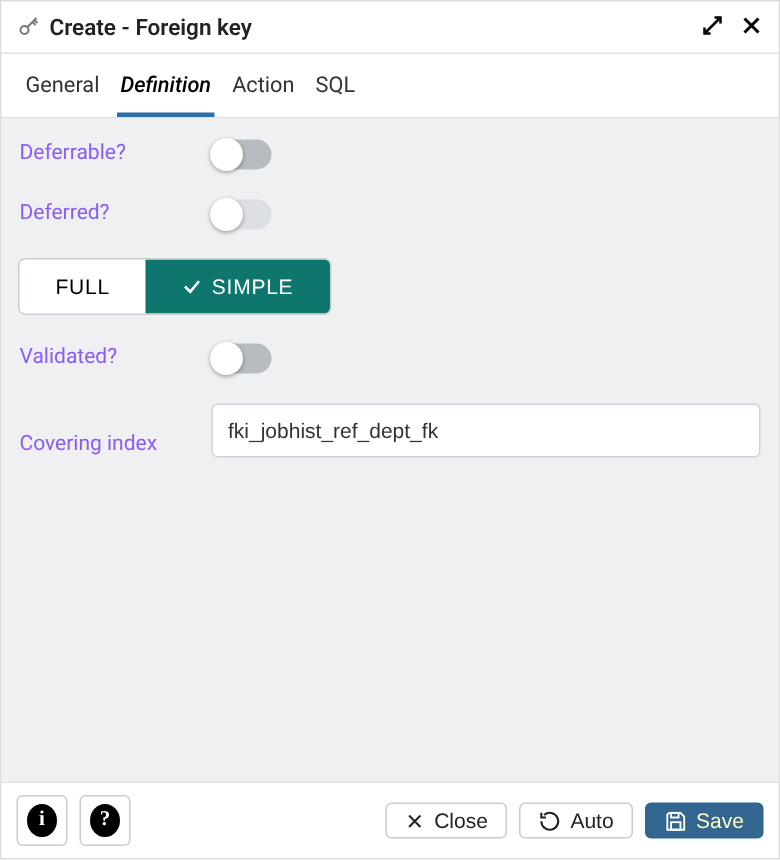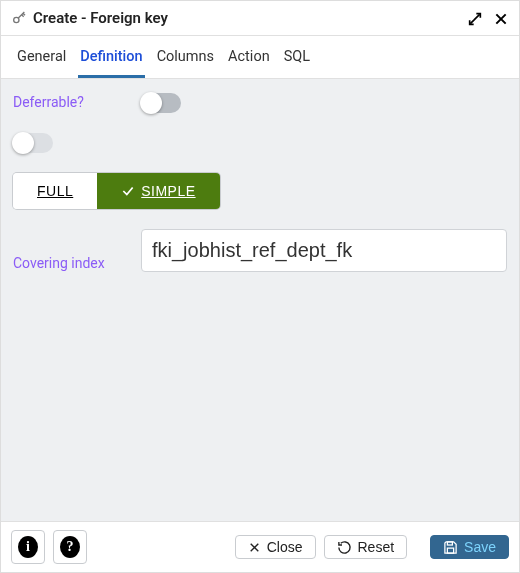--- a/index.html
+++ b/index.html
@@ -9,21 +9,21 @@
     color: #222;
     background: #fff;
     width: 520px;
     height: 573px;
     border: 1px solid #ddd;
     display: flex;
     flex-direction: column;
   }
   .header {
     display: flex;
-    align-items: flex-end;
+    align-items: flex-start;
     padding: 8px 10px;
     border-bottom: 1px solid #e0e0e0;
   }
   .header .title {
     flex: 1;
     font-weight: 600;
     font-size: 15px;
     display: flex;
     align-items: center;
     gap: 6px;
@@ -41,23 +41,24 @@
     border-bottom: 1px solid #e0e0e0;
   }
   .tab {
     padding: 12px 2px 10px 2px;
     cursor: pointer;
     color: #333;
     border-bottom: 3px solid transparent;
     font-size: 14.5px;
   }
   .tab.active {
-    color: #1d4ed8;
+    color: #000000;
     border-bottom-color: #2b6ea8;
     font-weight: 500;
+    font-style: italic;
   }
   .body {
     flex: 1;
     background: #eef0f2;
     padding: 14px 12px;
     overflow: auto;
   }
   .row {
     display: flex;
     align-items: center;
@@ -108,31 +109,30 @@
   .seg-btn {
     padding: 10px 24px;
     font-size: 14px;
     letter-spacing: .5px;
     cursor: pointer;
     background: #fff;
     border: none;
     display: flex;
     align-items: center;
     gap: 6px;
-    text-decoration: underline;
   }
   .seg-btn.active {
-    background: #4d7c0f;
+    background: #0f766e;
     color: #fff;
   }
 
   .text-input {
     width: 100%;
     padding: 9px 10px;
-    font-size: 20px;
+    font-size: 14px;
     border: 1px solid #d0d3d7;
     border-radius: 4px;
     background: #fff;
     color: #333;
   }
 
   .footer {
     display: flex;
     align-items: center;
     padding: 8px 10px;
@@ -154,22 +154,21 @@
   }
   .btn.icon-only {
     padding: 6px 6px;
     width: 34px;
     height: 34px;
     justify-content: center;
   }
   .btn.primary {
     background: #326690;
     border-color: #326690;
-    color: #7dd3fc;
-    margin-left: 15px;
+    color: #fef9c3;
   }
   .circle-i {
     display: inline-flex;
     width: 22px;
     height: 22px;
     background: #000;
     color: #fff;
     border-radius: 50%;
     align-items: center;
     justify-content: center;
@@ -196,37 +195,37 @@
     </svg>
     <svg width="16" height="16" viewBox="0 0 24 24" fill="none" stroke="#000" stroke-width="3">
       <path d="M5 5 L19 19 M19 5 L5 19"></path>
     </svg>
   </div>
 </div>
 
 <div class="tabs">
   <div class="tab">General</div>
   <div class="tab active">Definition</div>
-  <div class="tab">Columns</div>
   <div class="tab">Action</div>
   <div class="tab">SQL</div>
 </div>
 
 <div class="body">
 
   <div class="row">
     <div class="label">Deferrable?</div>
     <div class="control">
       <div class="toggle off">
           <div class="knob"></div>
         </div>
     </div>
   </div>
 
   <div class="row">
+    <div class="label">Deferred?</div>
     <div class="control">
       <div class="toggle off light">
           <div class="knob"></div>
         </div>
     </div>
   </div>
 
   <div class="row">
     <div class="control">
       <div class="seg">
@@ -234,20 +233,28 @@
         <button class="seg-btn active">
           <svg width="14" height="14" viewBox="0 0 24 24" fill="none" stroke="#fff" stroke-width="3">
               <path d="M4 12 L10 18 L20 6"></path>
             </svg>
           <span>SIMPLE</span>
         </button>
       </div>
     </div>
   </div>
 
+  <div class="row">
+    <div class="label">Validated?</div>
+    <div class="control">
+      <div class="toggle off">
+          <div class="knob"></div>
+        </div>
+    </div>
+  </div>
 
 
   <div class="row" style="align-items:flex-end;">
     <div class="label">Covering index</div>
     <div class="control">
       <input class="text-input" type="text" value="fki_jobhist_ref_dept_fk" style="">
     </div>
   </div>
 
 </div>
@@ -264,21 +271,21 @@
     <svg width="13" height="13" viewBox="0 0 24 24" fill="none" stroke="#222" stroke-width="2.5">
         <path d="M5 5 L19 19 M19 5 L5 19"></path>
       </svg>
     <span>Close</span>
   </button>
   <button class="btn">
     <svg width="15" height="15" viewBox="0 0 24 24" fill="none" stroke="#222" stroke-width="2.2">
       <path d="M3 12 a9 9 0 1 0 3 -6.7"></path>
       <path d="M3 3 L3 8 L8 8"></path>
     </svg>
-    <span>Reset</span>
+    <span>Auto</span>
   </button>
   <button class="btn primary">
     <svg width="15" height="15" viewBox="0 0 24 24" fill="none" stroke="#fff" stroke-width="2">
       <path d="M5 3 L17 3 L21 7 L21 21 L3 21 L3 5 Z"></path>
       <rect x="7" y="3" width="8" height="5"></rect>
       <rect x="7" y="13" width="10" height="8"></rect>
     </svg>
     <span>Save</span>
   </button>
 </div>

